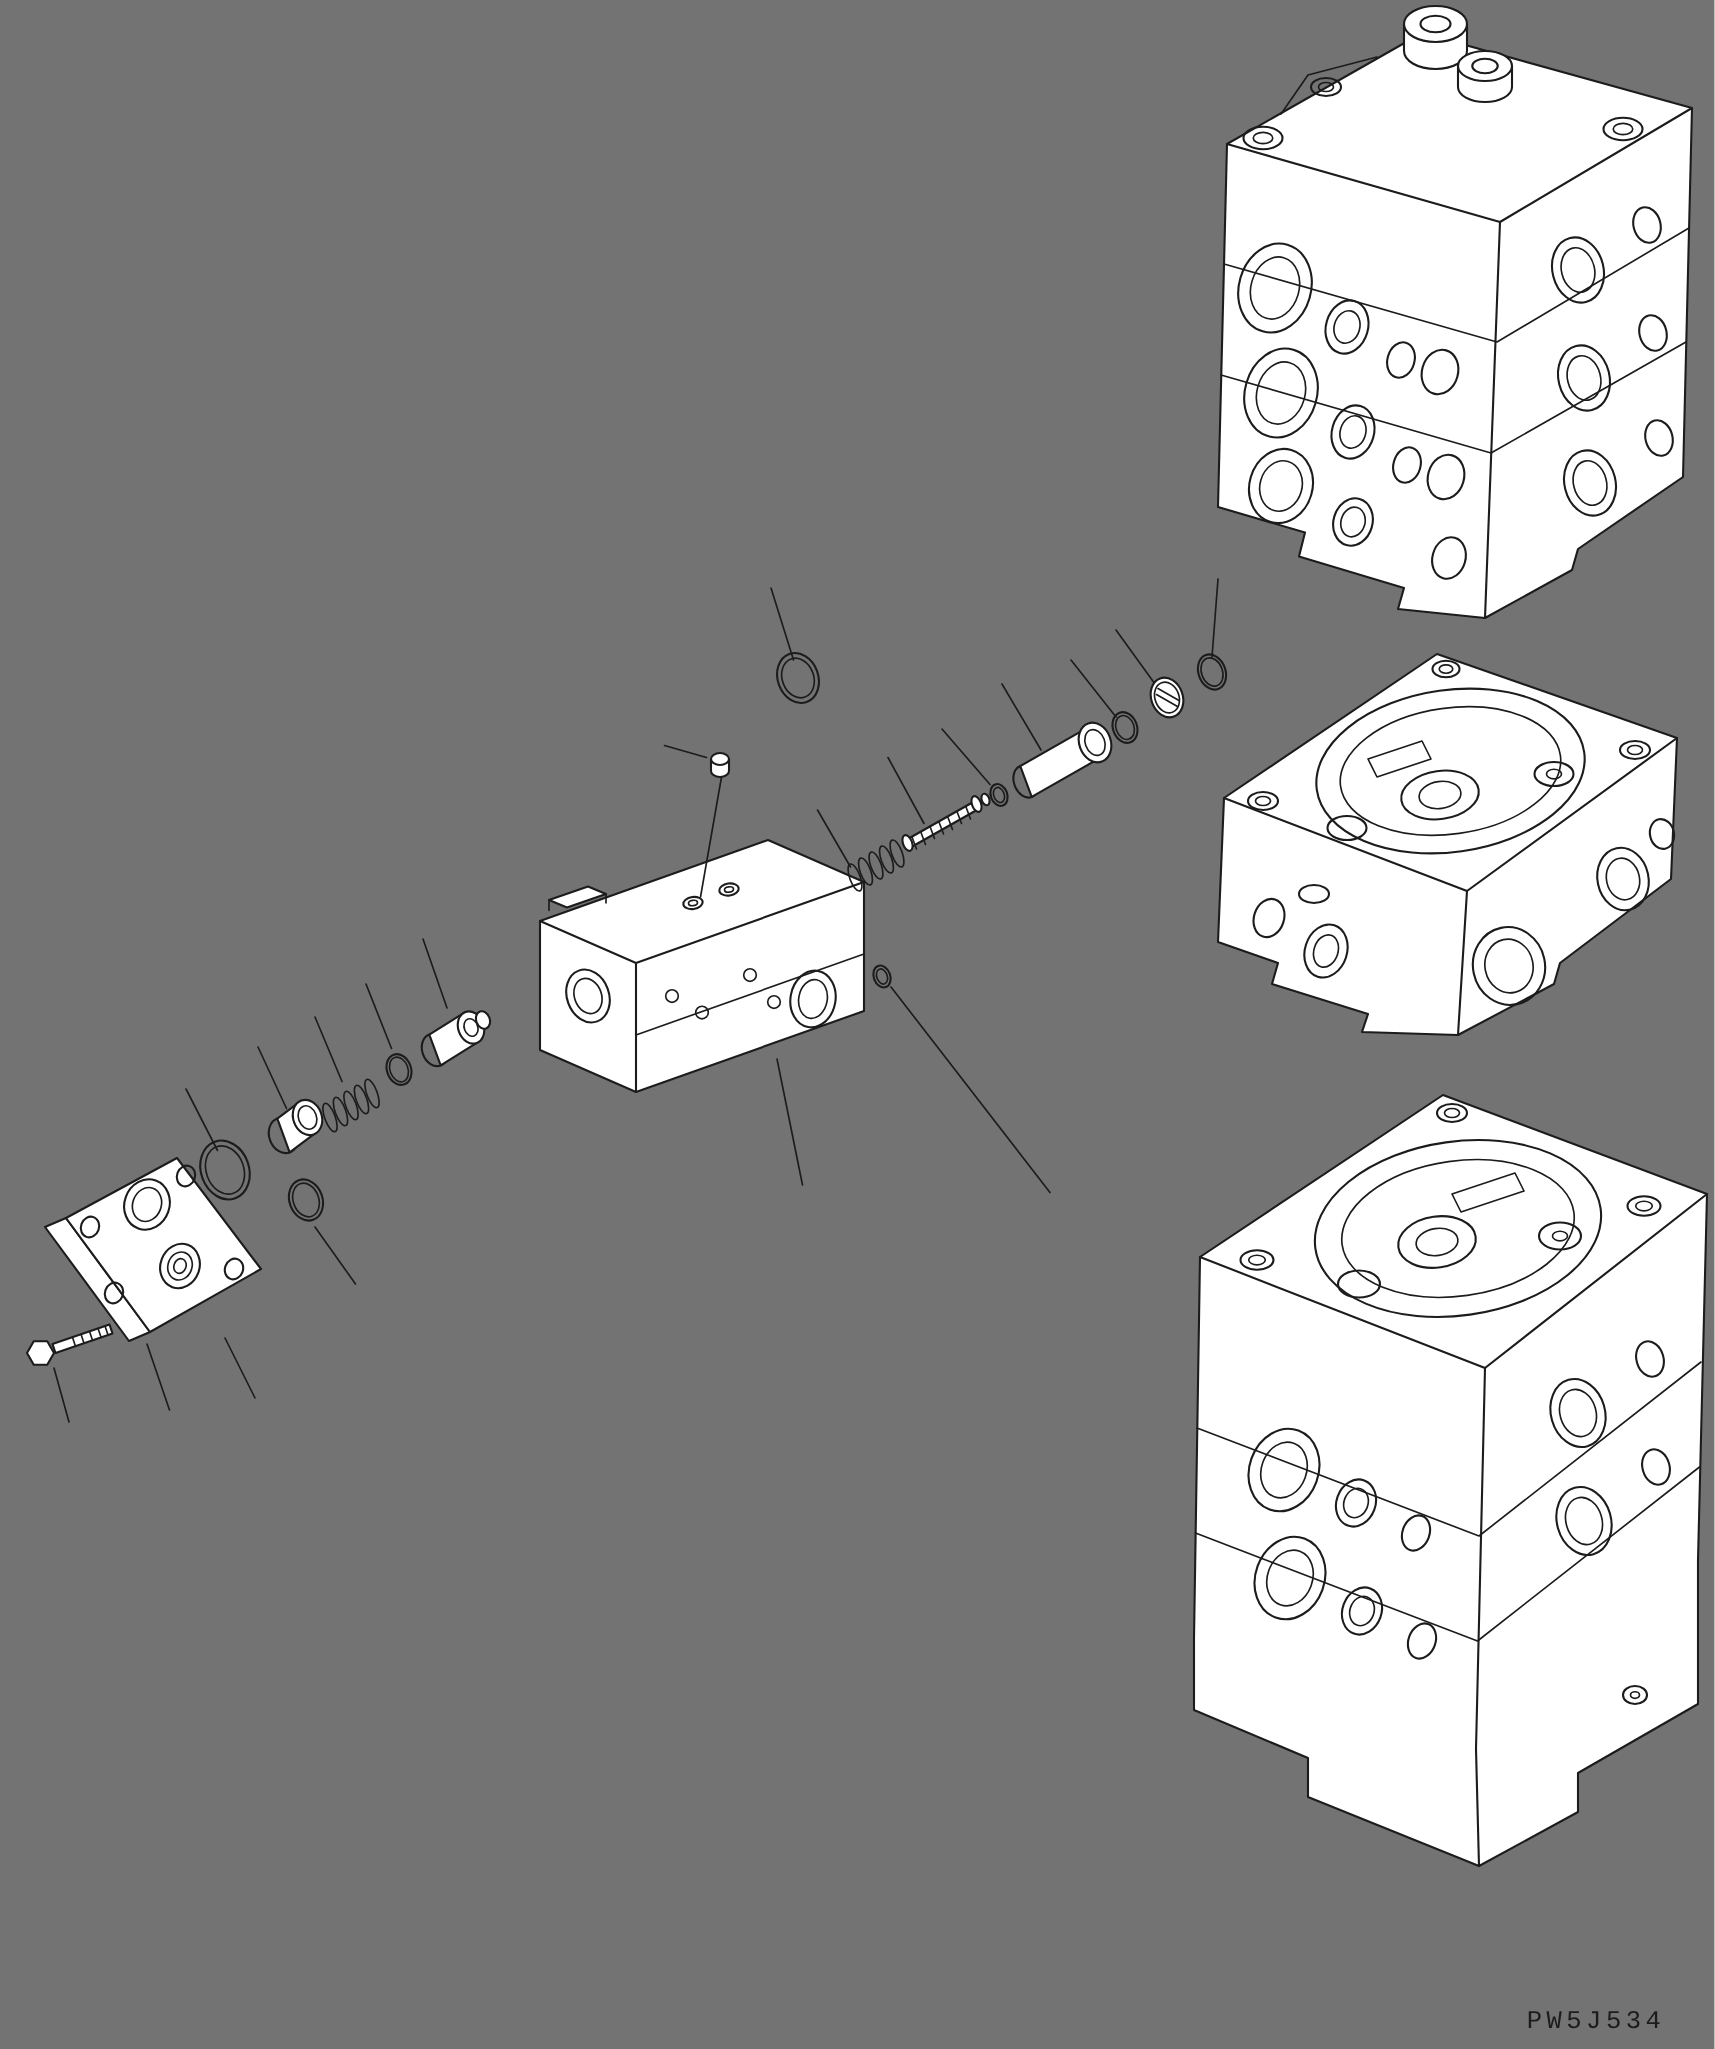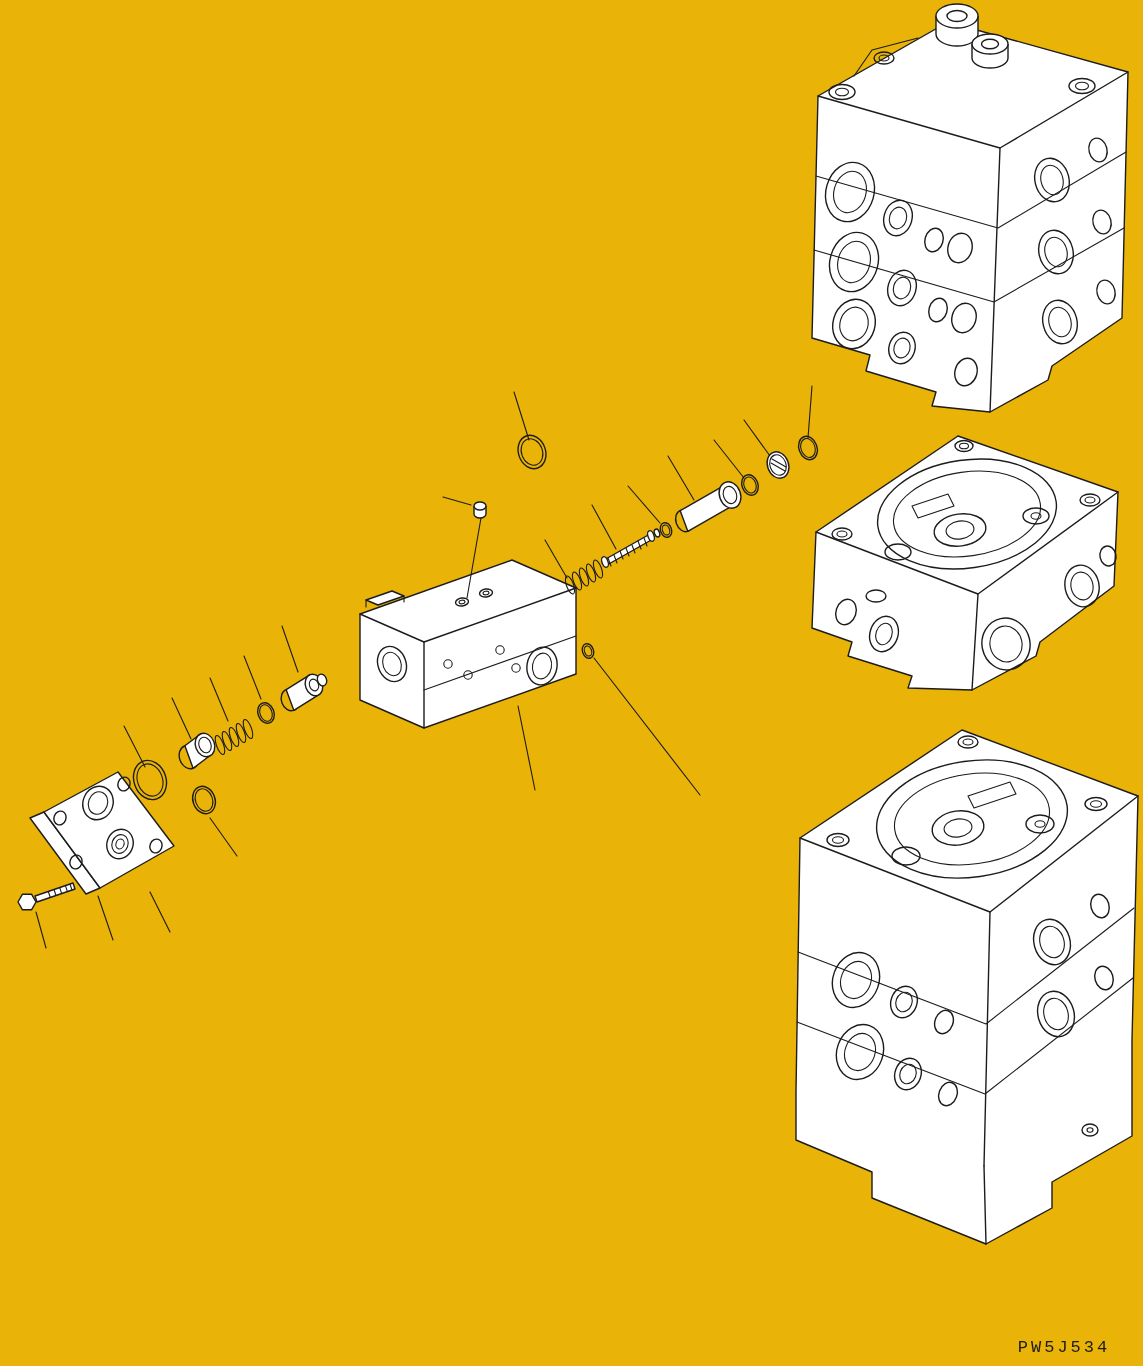--- a/index.html
+++ b/index.html
@@ -1,16 +1,16 @@
 <!DOCTYPE html>
 <html><head>
 <meta charset="utf-8">
 <style>
   html,body{margin:0;padding:0;background:#fff;}
-  .page{position:relative;width:1143px;height:1366px;background:#eab308;overflow:hidden;}
+  .page{position:relative;width:1143px;height:1366px;background:#737373;overflow:hidden;}
   svg{display:block;}
   .s{fill:none;stroke:#1c1c1c;stroke-width:1.4;stroke-linecap:round;stroke-linejoin:round;}
   .f{fill:#ffffff;stroke:#1c1c1c;stroke-width:1.4;stroke-linejoin:round;}
   .t{stroke-width:1.1;}
   .code{font-family:"Liberation Mono","DejaVu Sans Mono",monospace;font-size:17px;letter-spacing:3px;fill:#1c1c1c;}
 </style>
 </head>
 <body>
 
 <div class="page">

